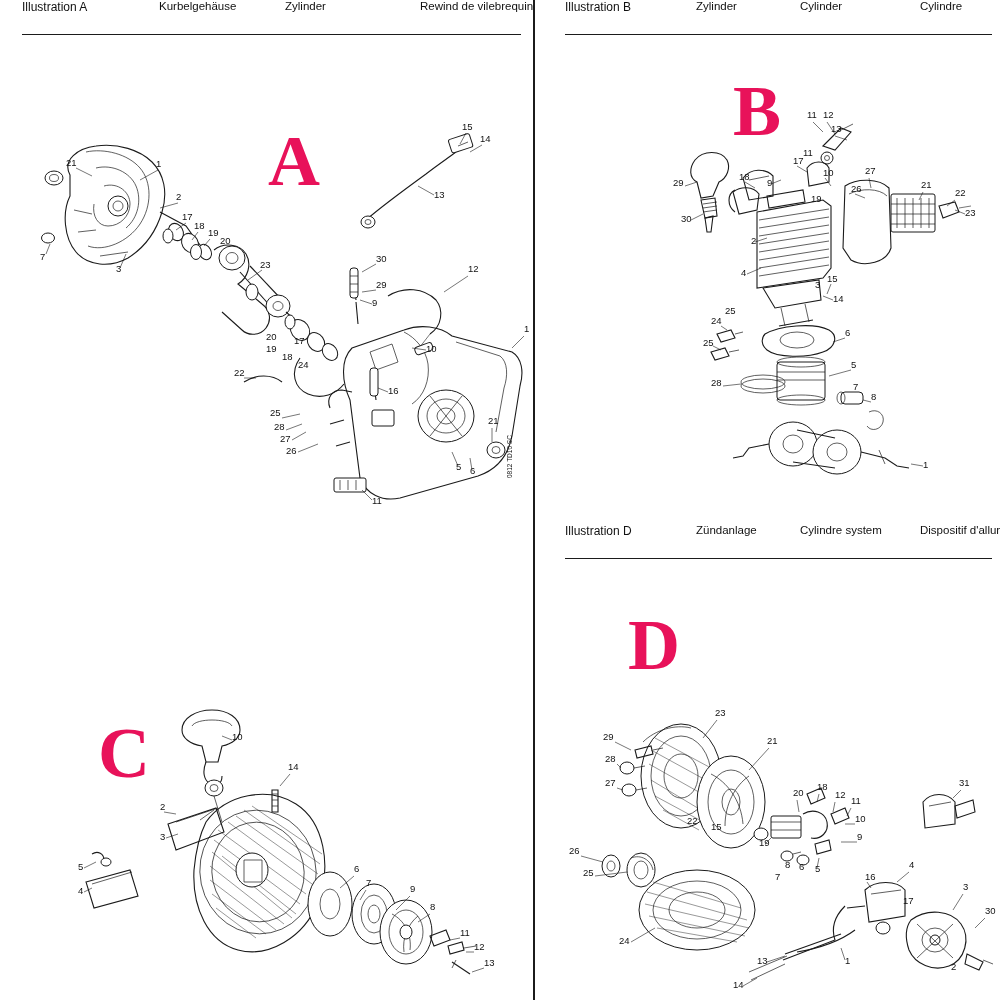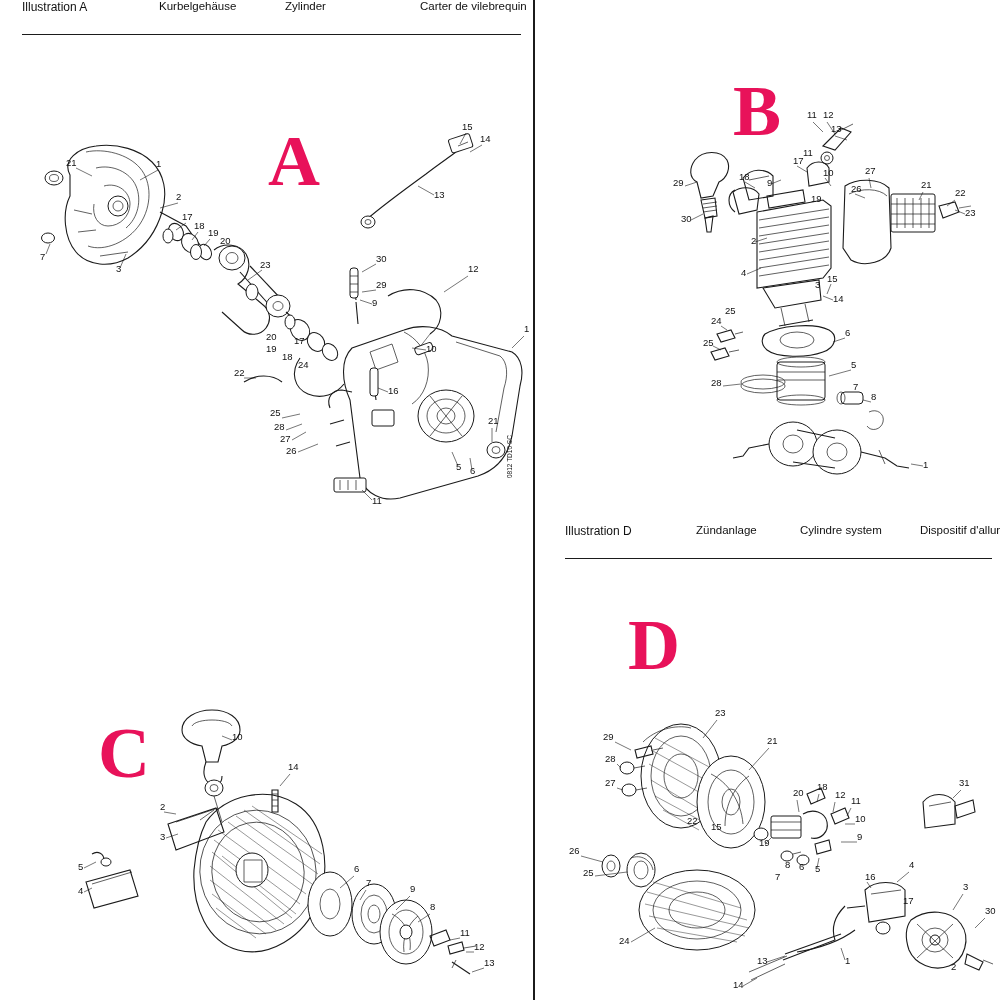--- a/index.html
+++ b/index.html
@@ -55,21 +55,21 @@
 
 <div class="sheet">
 
   <div class="vdiv"></div>
 
   <div class="quad q-a">
     <div class="hdr">
       <div class="lbl illus c1">Illustration  A</div>
       <div class="lbl c2">Kurbelgehäuse</div>
       <div class="lbl c3">Zylinder</div>
-      <div class="lbl c4">Carter de vilebrequin</div>
+      <div class="lbl c4">Rewind de vilebrequin</div>
       <div class="ruler"></div>
     </div>
 
     <div class="bigletter l-a">A</div>
 
     <div class="canvas">
       <svg width="533" height="520" viewBox="0 0 533 520">
 
         <g>
           <path class="stroke" d="M70 175 C62 160 78 148 96 146 C118 143 140 150 152 162 C164 174 168 192 162 212 C156 232 144 248 128 258 C110 268 88 266 76 252 C64 238 62 212 70 196 Z"></path>
@@ -216,20 +216,27 @@
             <path class="lead" d="M472 470 L470 458"></path>
           <text class="n" x="372" y="504">11</text>
             <path class="lead" d="M372 500 L362 490"></path>
         </g>
         <text class="code" x="512" y="478" transform="rotate(-90 512 478)">0812 TD10 SC</text>
       </svg>
     </div>
   </div>
 
   <div class="quad q-b">
+    <div class="hdr">
+      <div class="lbl illus c1">Illustration  B</div>
+      <div class="lbl c2">Zylinder</div>
+      <div class="lbl c3">Cylinder</div>
+      <div class="lbl c4">Cylindre</div>
+      <div class="ruler"></div>
+    </div>
 
     <div class="bigletter l-b" style="left:198px;top:70px;">B</div>
 
     <div class="canvas">
       <svg width="465" height="520" viewBox="0 0 465 520">
 
         <g>
           <path class="stroke" d="M222 212 L288 200 L296 206 L296 268 L288 278 L222 288 Z"></path>
           <path class="thin" d="M224 220 L294 209 M224 228 L294 217 M224 236 L294 225 M224 244 L294 233 M224 252 L294 241 M224 260 L294 249 M224 268 L294 257 M224 276 L294 265"></path>
           <path class="stroke" d="M232 196 L268 190 L270 202 L234 208 Z"></path>

